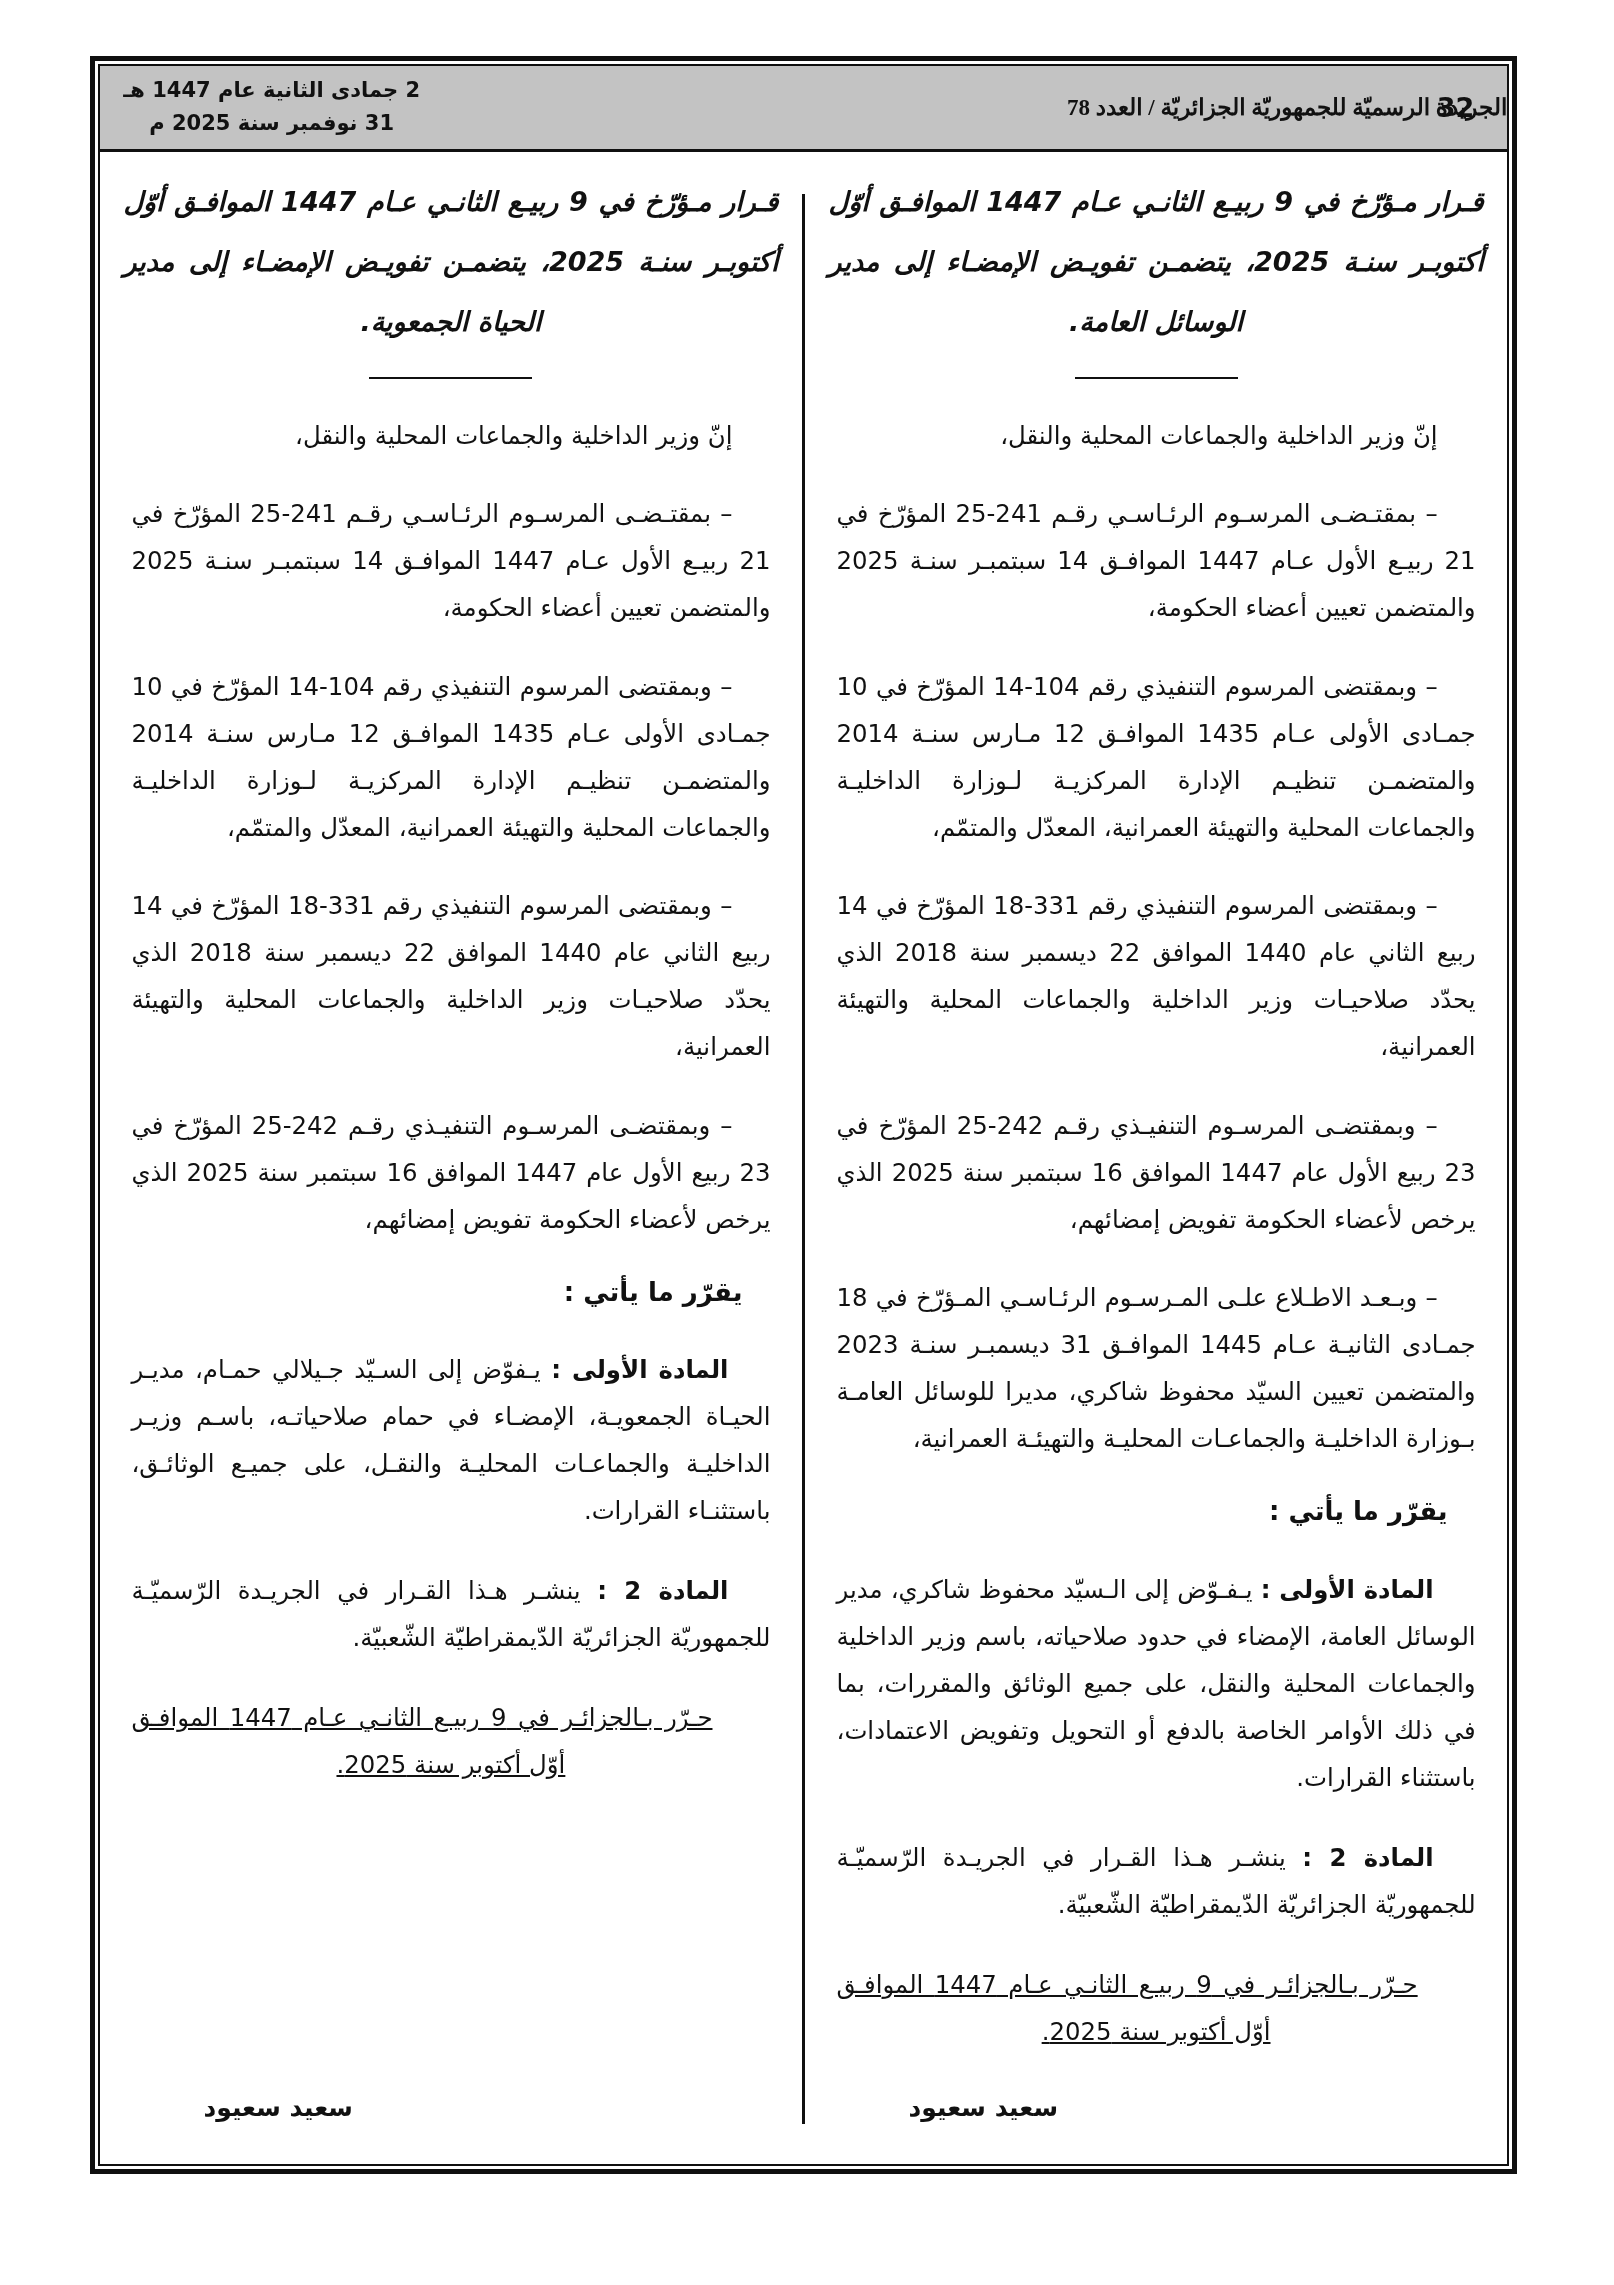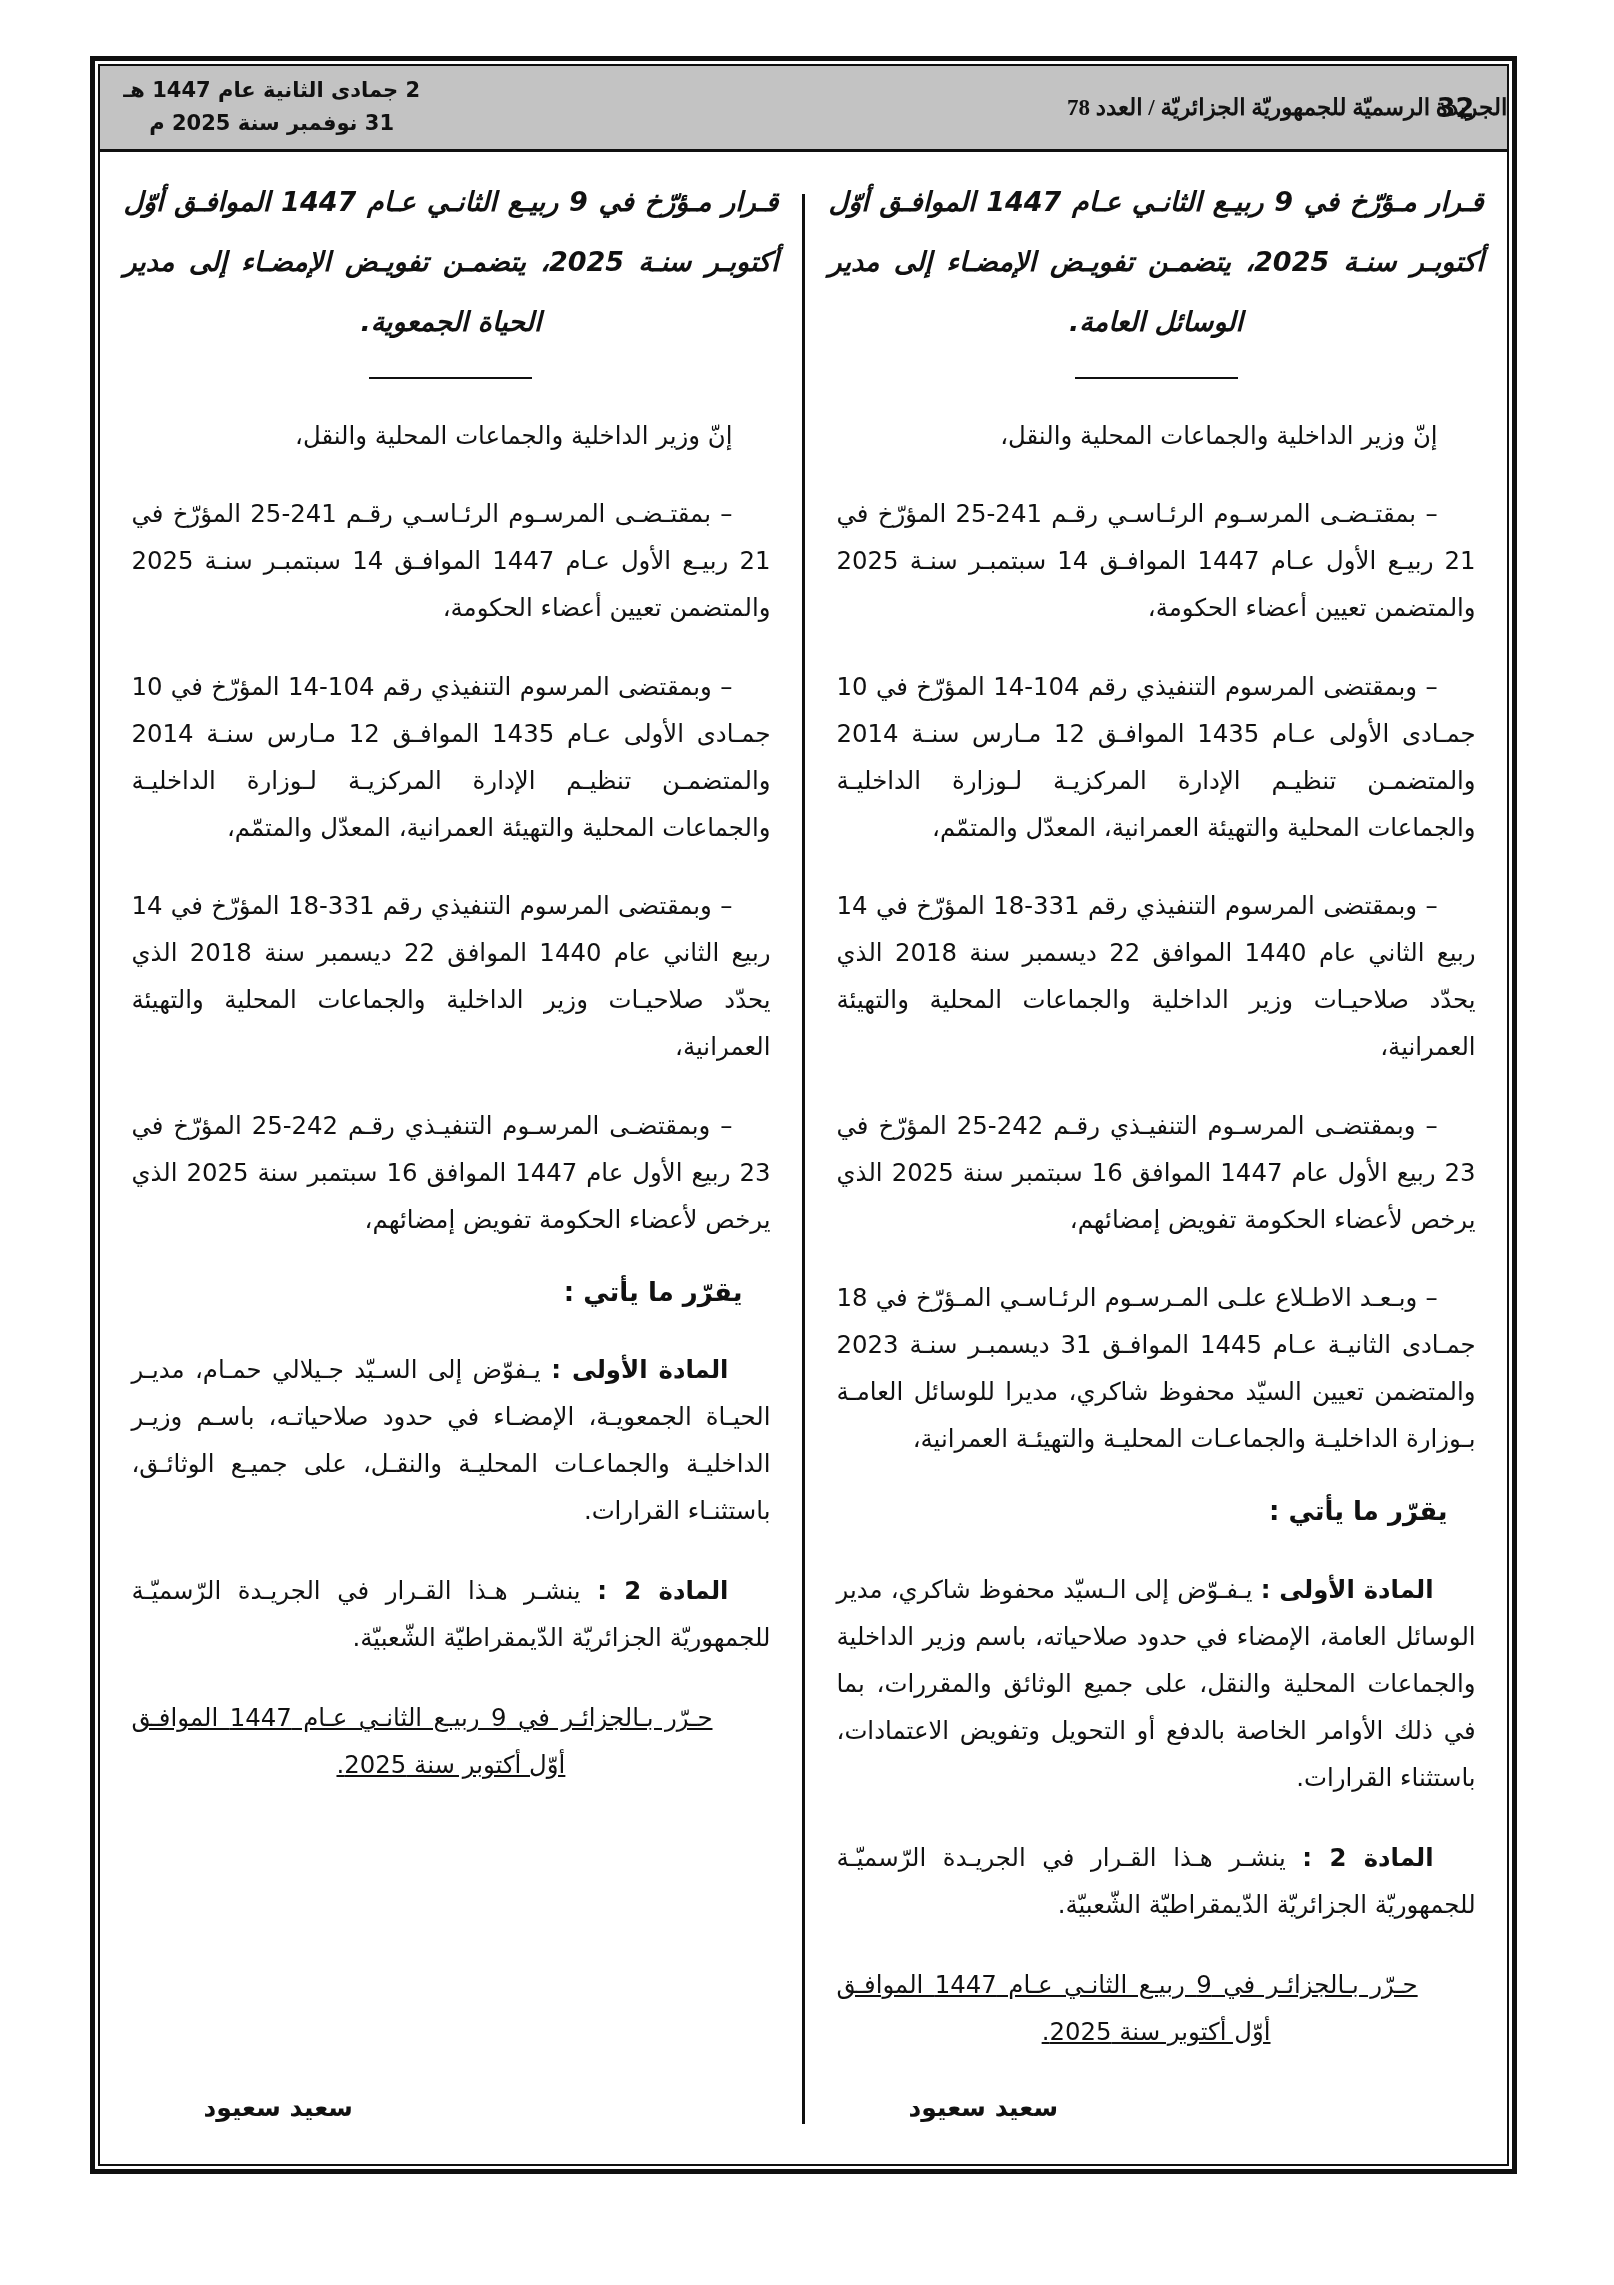--- a/index.html
+++ b/index.html
@@ -193,21 +193,21 @@
 
       <section class="column">
         <h2 class="col-title">قـرار مـؤرّخ في 9 ربيـع الثانـي عـام 1447 الموافـق أوّل أكتوبـر سنـة 2025، يتضمـن تفويـض الإمضـاء إلى مدير الحياة الجمعوية.</h2>
         <div class="rule-sep"></div>
         <p class="intro">إنّ وزير الداخلية والجماعات المحلية والنقل،</p>
         <p class="clause">– بمقتـضـى المرسـوم الرئـاسـي رقـم 241-25 المؤرّخ في 21 ربيـع الأول عـام 1447 الموافـق 14 سبتمبـر سنـة 2025 والمتضمن تعيين أعضاء الحكومة،</p>
         <p class="clause">– وبمقتضى المرسوم التنفيذي رقم 104-14 المؤرّخ في 10 جمـادى الأولى عـام 1435 الموافـق 12 مـارس سنـة 2014 والمتضمـن تنظيـم الإدارة المركزيـة لـوزارة الداخليـة والجماعات المحلية والتهيئة العمرانية، المعدّل والمتمّم،</p>
         <p class="clause">– وبمقتضى المرسوم التنفيذي رقم 331-18 المؤرّخ في 14 ربيع الثاني عام 1440 الموافق 22 ديسمبر سنة 2018 الذي يحدّد صلاحيـات وزير الداخلية والجماعات المحلية والتهيئة العمرانية،</p>
         <p class="clause">– وبمقتضـى المرسـوم التنفيـذي رقـم 242-25 المؤرّخ في 23 ربيع الأول عام 1447 الموافق 16 سبتمبر سنة 2025 الذي يرخص لأعضاء الحكومة تفويض إمضائهم،</p>
         <p class="decree-line">يقرّر ما يأتي :</p>
-        <p class="article"><span class="article-label">المادة الأولى :</span> <span>يـفوّض إلى السـيّد جـيلالي حمـام، مديـر الحيـاة الجمعويـة، الإمضـاء في حدود صلاحياتـه، باسـم وزيـر الداخليـة والجماعـات المحليـة والنقـل، على جميـع الوثائـق، باستثنـاء القرارات.</span></p>
+        <p class="article"><span class="article-label">المادة الأولى :</span> <span>يـفوّض إلى السـيّد جـيلالي حمـام، مديـر الحيـاة الجمعويـة، الإمضـاء في حمام صلاحياتـه، باسـم وزيـر الداخليـة والجماعـات المحليـة والنقـل، على جميـع الوثائـق، باستثنـاء القرارات.</span></p>
         <p class="article"><span class="article-label">المادة 2 :</span> <span>ينشـر هـذا القـرار في الجريـدة الرّسميّـة للجمهوريّة الجزائريّة الدّيمقراطيّة الشّعبيّة.</span></p>
         <p class="closing">حـرّر بـالجزائـر في 9 ربيـع الثانـي عـام 1447 الموافـق أوّل أكتوبر سنة 2025.</p>
         <p class="signature">سعيد سعيود</p>
       </section>
 
     </div>
   </div>
 </div>
 
 

